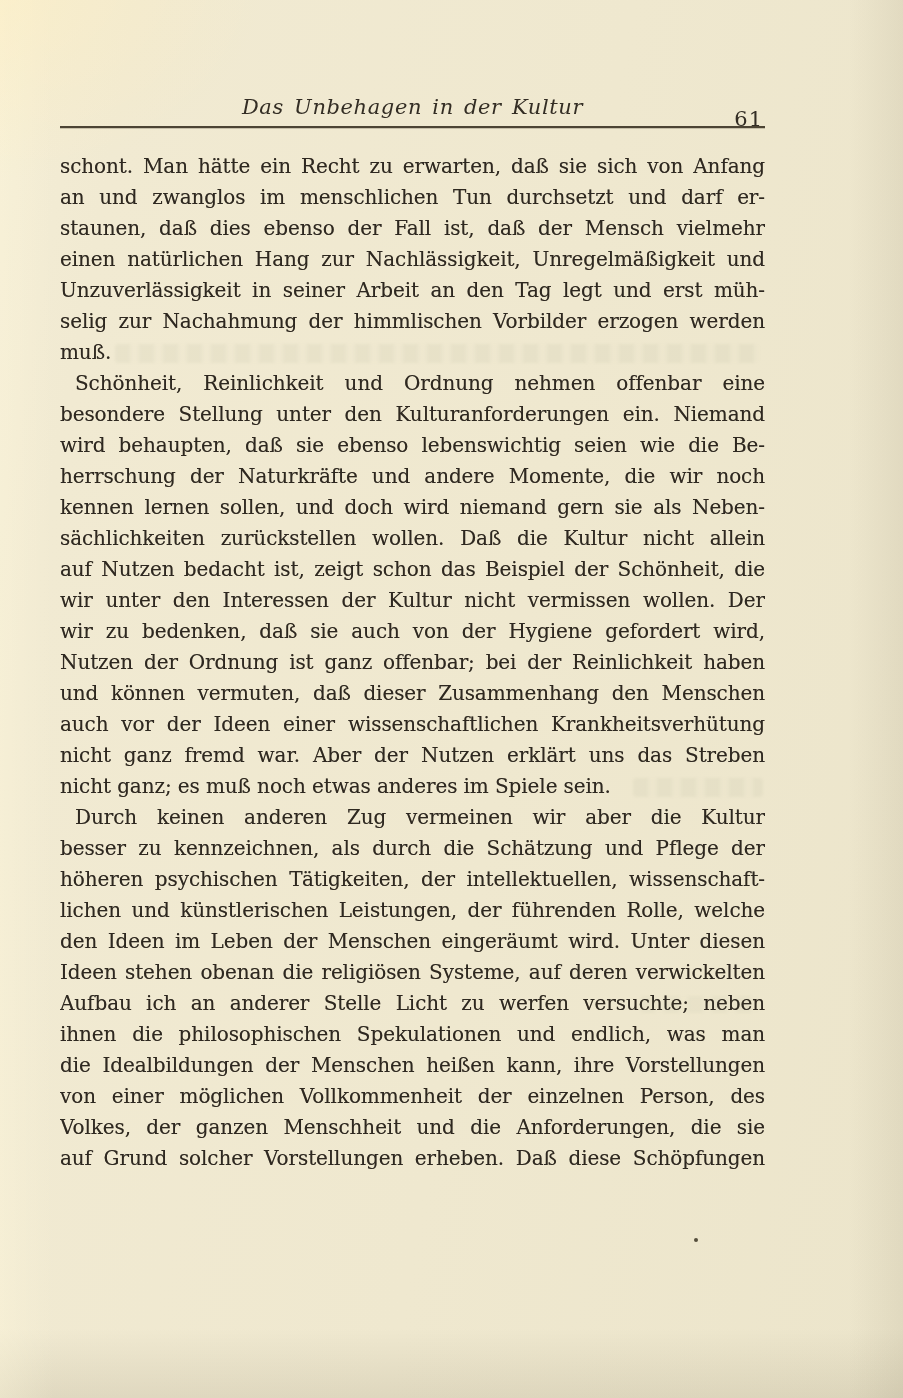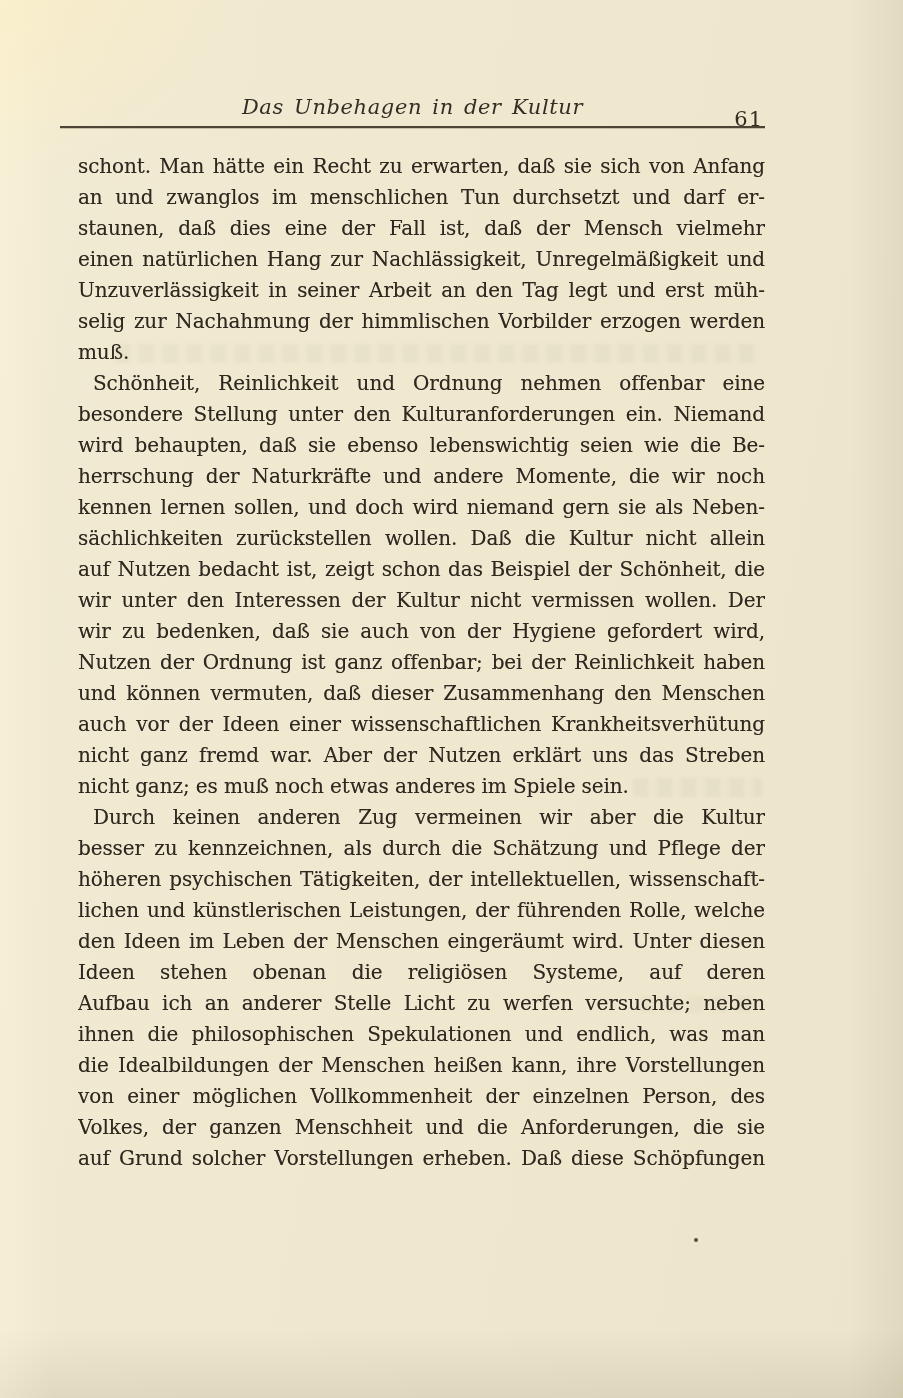--- a/index.html
+++ b/index.html
@@ -54,21 +54,20 @@
     color:var(--ink);
     text-shadow:0 0 0.5px rgba(46,40,32,0.45);
   }
   .line{
     height:31px;line-height:31px;
     text-align:justify;
     text-align-last:justify;
     -moz-text-align-last:justify;
     white-space:normal;
     overflow:hidden;
-    margin-left:18px;
   }
   .line.para-end{
     text-align-last:left;
     -moz-text-align-last:left;
   }
   .line.indent{ text-indent:15px; }
   .ghost{
     position:absolute;
     opacity:0.5;
     filter:blur(1.6px);
@@ -91,21 +90,21 @@
 
 <div class="scan">
   <div class="header">
     <div class="title">Das Unbehagen in der Kultur</div>
     <div class="pagenum">61</div>
   </div>
   <div class="rule"></div>
   <div class="pagebody">
       <div class="line">schont. Man hätte ein Recht zu erwarten, daß sie sich von Anfang</div>
       <div class="line">an und zwanglos im menschlichen Tun durchsetzt und darf er-</div>
-      <div class="line">staunen, daß dies eine der Fall ist, daß der Mensch vielmehr</div>
+      <div class="line">staunen, daß dies ebenso der Fall ist, daß der Mensch vielmehr</div>
       <div class="line">einen natürlichen Hang zur Nachlässigkeit, Unregelmäßigkeit und</div>
       <div class="line">Unzuverlässigkeit in seiner Arbeit an den Tag legt und erst müh-</div>
       <div class="line">selig zur Nachahmung der himmlischen Vorbilder erzogen werden</div>
       <div class="line para-end">muß.</div>
       <div class="line indent">Schönheit, Reinlichkeit und Ordnung nehmen offenbar eine</div>
       <div class="line">besondere Stellung unter den Kulturanforderungen ein. Niemand</div>
       <div class="line">wird behaupten, daß sie ebenso lebenswichtig seien wie die Be-</div>
       <div class="line">herrschung der Naturkräfte und andere Momente, die wir noch</div>
       <div class="line">kennen lernen sollen, und doch wird niemand gern sie als Neben-</div>
       <div class="line">sächlichkeiten zurückstellen wollen. Daß die Kultur nicht allein</div>

